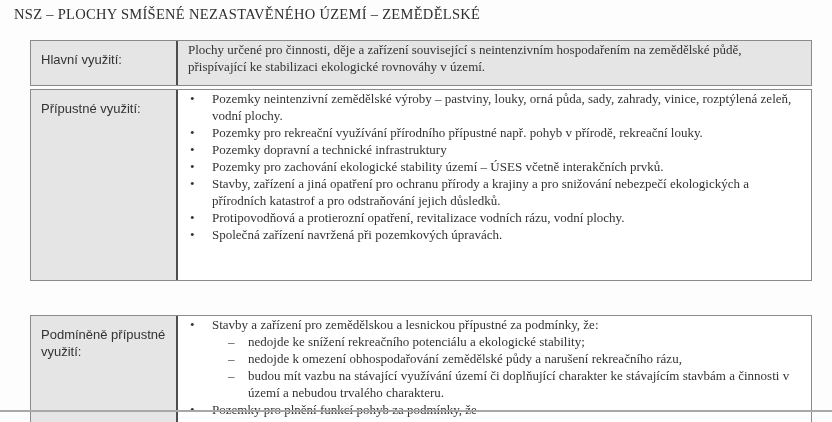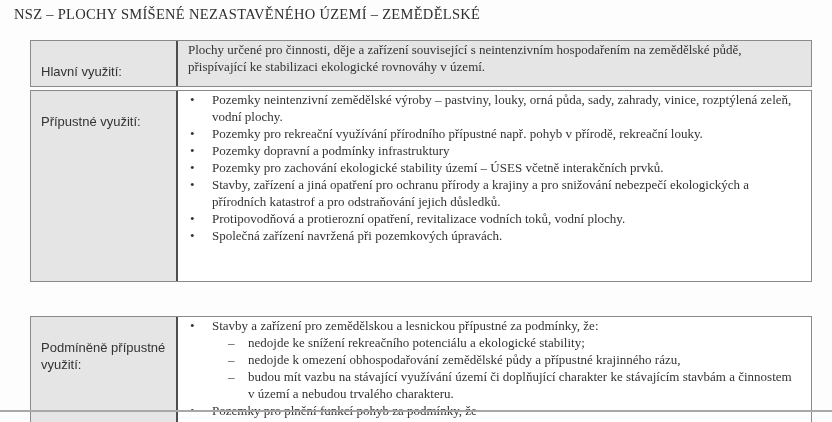--- a/index.html
+++ b/index.html
@@ -36,21 +36,21 @@
     background:#ffffff;
   }
   .t-row.row-main{min-height:44px;}
   .t-row.row-permit{min-height:190px;justify-content:center;}
   .t-row.row-cond{min-height:116px;margin-top:31px;}
   .cell-label{
     box-sizing:border-box;
     width:147px;flex:0 0 147px;
     background:var(--cell-gray);
     border-right:2px solid var(--border-divider);
-    padding:22px 8px 6px 10px;
+    padding:10px 8px 6px 10px;
     font-size:13px;line-height:17px;
   }
   .cell-body{
     box-sizing:border-box;
     flex:1 1 auto;
     padding:0 16px 6px 10px;
     font-size:13px;line-height:17px;font-family:Liberation Serif, serif;
   }
   .cell-body.gray{background:var(--cell-gray);}
   .bullet-item{display:flex;}
@@ -90,33 +90,33 @@
         <div class="bullet-item">
           <span class="marker">•</span>
           <span class="b-text">Pozemky neintenzivní zemědělské výroby – pastviny, louky, orná půda, sady, zahrady, vinice, rozptýlená zeleň, vodní plochy.</span>
         </div>
         <div class="bullet-item">
           <span class="marker">•</span>
           <span class="b-text">Pozemky pro rekreační využívání přírodního přípustné např. pohyb v přírodě, rekreační louky.</span>
         </div>
         <div class="bullet-item">
           <span class="marker">•</span>
-          <span class="b-text">Pozemky dopravní a podmínky infrastruktury</span>
+          <span class="b-text">Pozemky dopravní a technické infrastruktury</span>
         </div>
         <div class="bullet-item">
           <span class="marker">•</span>
           <span class="b-text">Pozemky pro zachování ekologické stability území – ÚSES včetně interakčních prvků.</span>
         </div>
         <div class="bullet-item">
           <span class="marker">•</span>
           <span class="b-text">Stavby, zařízení a jiná opatření pro ochranu přírody a krajiny a pro snižování nebezpečí ekologických a přírodních katastrof a pro odstraňování jejich důsledků.</span>
         </div>
         <div class="bullet-item">
           <span class="marker">•</span>
-          <span class="b-text">Protipovodňová a protierozní opatření, revitalizace vodních toků, vodní plochy.</span>
+          <span class="b-text">Protipovodňová a protierozní opatření, revitalizace vodních rázu, vodní plochy.</span>
         </div>
         <div class="bullet-item">
           <span class="marker">•</span>
           <span class="b-text">Společná zařízení navržená při pozemkových úpravách.</span>
         </div>
       </div>
     </div>
 
     <div class="t-row row-cond">
       <div class="cell-label">Podmíněně přípustné využití:</div>
@@ -124,25 +124,25 @@
         <div class="bullet-item">
           <span class="marker">•</span>
           <span class="b-text">Stavby a zařízení pro zemědělskou a lesnickou přípustné za podmínky, že:</span>
         </div>
         <div class="sub-item">
           <span class="marker">–</span>
           <span class="s-text">nedojde ke snížení rekreačního potenciálu a ekologické stability;</span>
         </div>
         <div class="sub-item">
           <span class="marker">–</span>
-          <span class="s-text">nedojde k omezení obhospodařování zemědělské půdy a přípustné krajinného rázu,</span>
+          <span class="s-text">nedojde k omezení obhospodařování zemědělské půdy a narušení rekreačního rázu,</span>
         </div>
         <div class="sub-item">
           <span class="marker">–</span>
-          <span class="s-text">budou mít vazbu na stávající využívání území či doplňující charakter ke stávajícím stavbám a činnostem v území a nebudou trvalého charakteru.</span>
+          <span class="s-text">budou mít vazbu na stávající využívání území či doplňující charakter ke stávajícím stavbám a činnosti v území a nebudou trvalého charakteru.</span>
         </div>
         <div class="bullet-item">
           <span class="marker">•</span>
           <span class="b-text">Pozemky pro plnění funkcí pohyb za podmínky, že</span>
         </div>
       </div>
     </div>
 
   </div>
 

